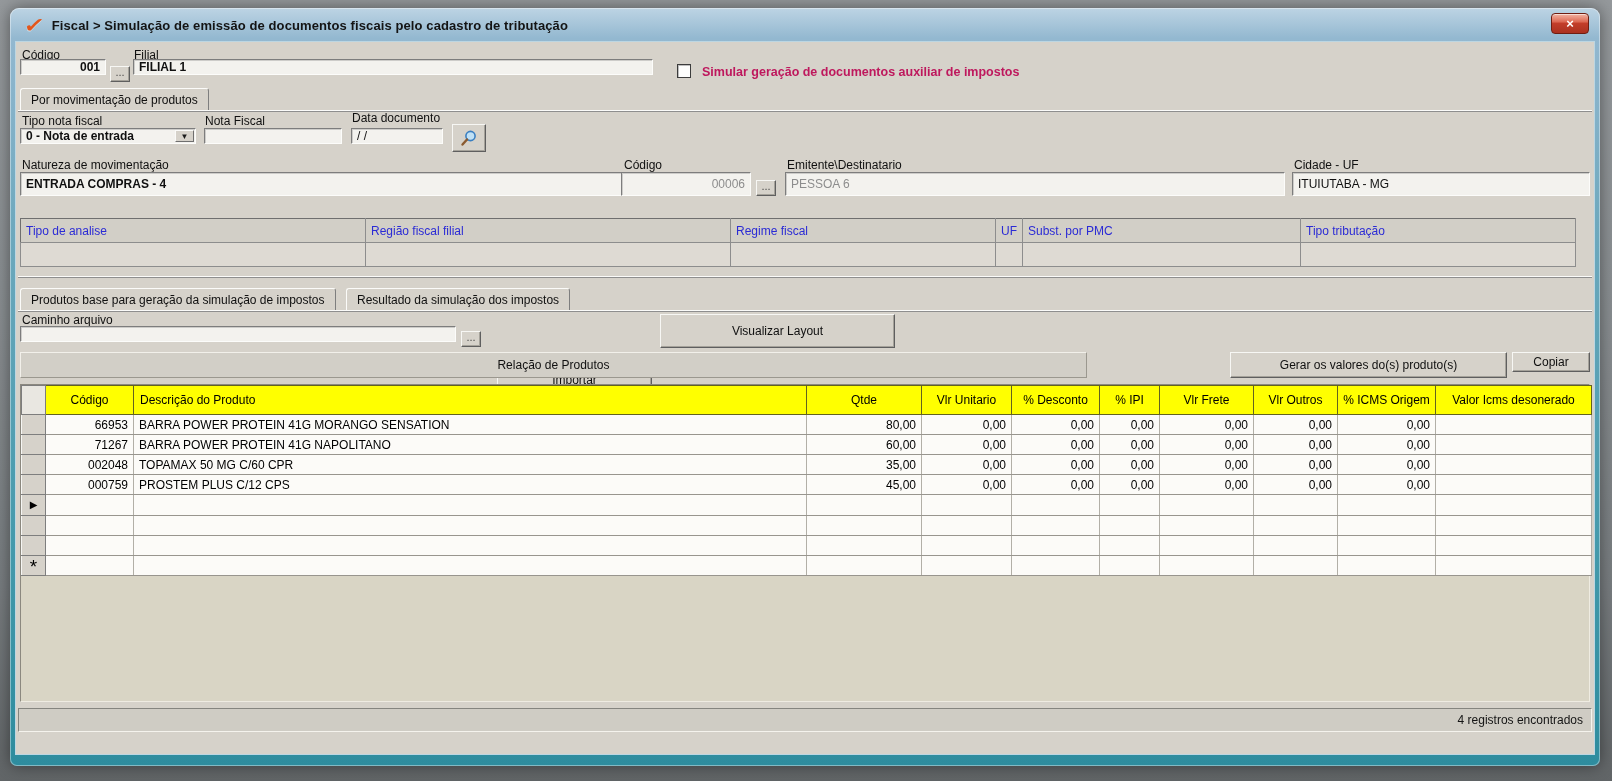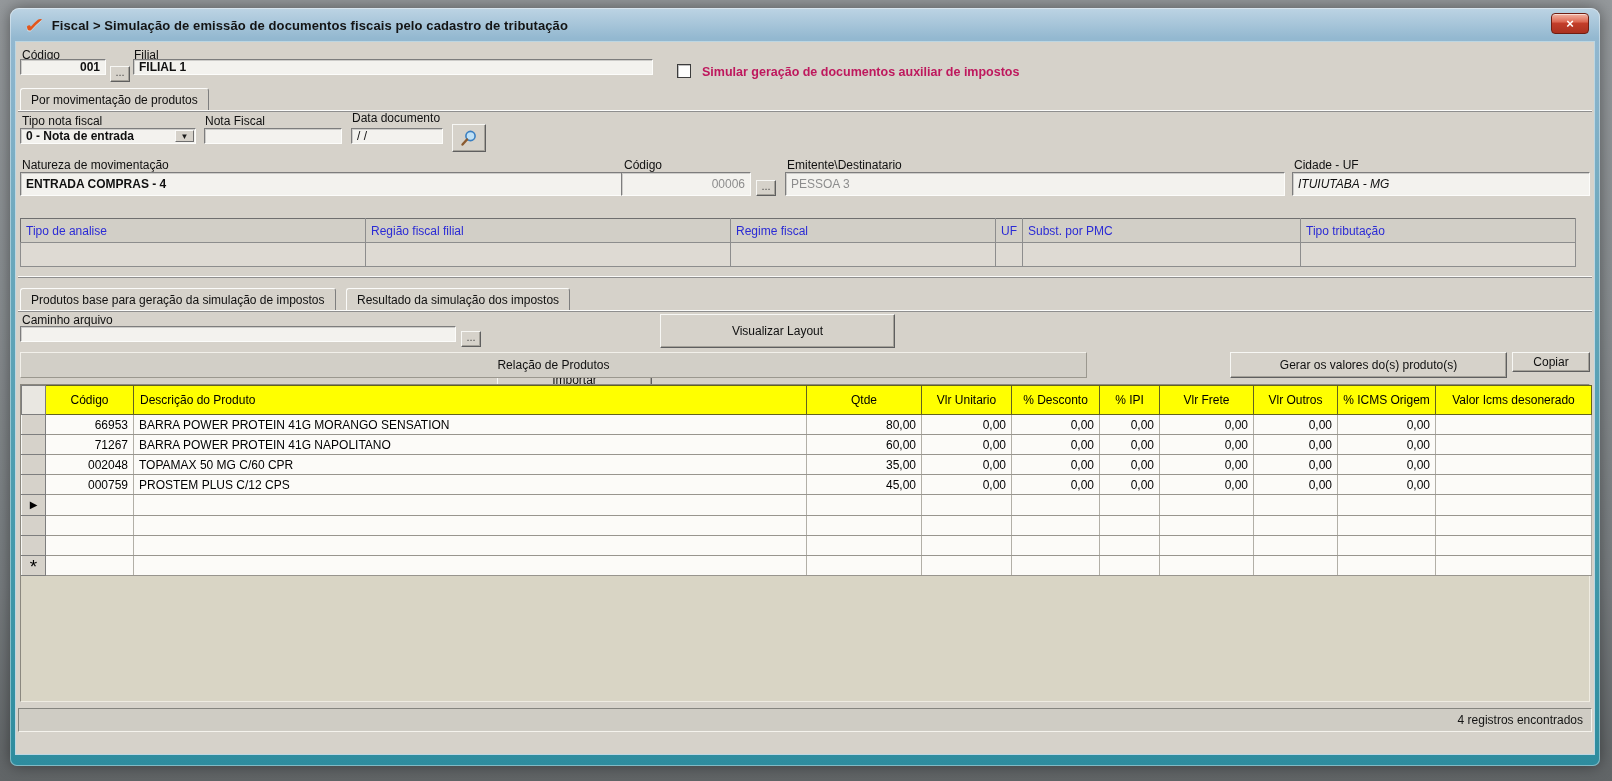--- a/index.html
+++ b/index.html
@@ -144,23 +144,23 @@
 
     <span class="lbl" style="left:6px; top:116px;">Natureza de movimentação</span>
     <div class="field bold" style="left:4px; top:130px; width:634px; height:24px;">
       <span>ENTRADA COMPRAS - 4</span>
       <span class="combo-arrow">▼</span>
     </div>
     <span class="lbl" style="left:608px; top:116px;">Código</span>
     <div class="field right gray-text" style="left:605px; top:130px; width:130px; height:24px;">00006</div>
     <div class="btn mini-btn" style="left:740px; top:138px;">...</div>
     <span class="lbl" style="left:771px; top:116px;">Emitente\Destinatario</span>
-    <div class="field gray-text" style="left:769px; top:130px; width:500px; height:24px;">PESSOA 3</div>
+    <div class="field gray-text" style="left:769px; top:130px; width:500px; height:24px;">PESSOA 6</div>
     <span class="lbl" style="left:1278px; top:116px;">Cidade - UF</span>
-    <div class="field" style="left:1276px; top:130px; width:298px; height:24px;font-style:italic;">ITUIUTABA - MG</div>
+    <div class="field" style="left:1276px; top:130px; width:298px; height:24px;">ITUIUTABA - MG</div>
 
     <table class="agrid">
       <colgroup>
         <col style="width:345px">
           <col style="width:365px">
           <col style="width:265px">
         <col style="width:27px">
           <col style="width:278px">
           <col style="width:275px">
       </colgroup>

